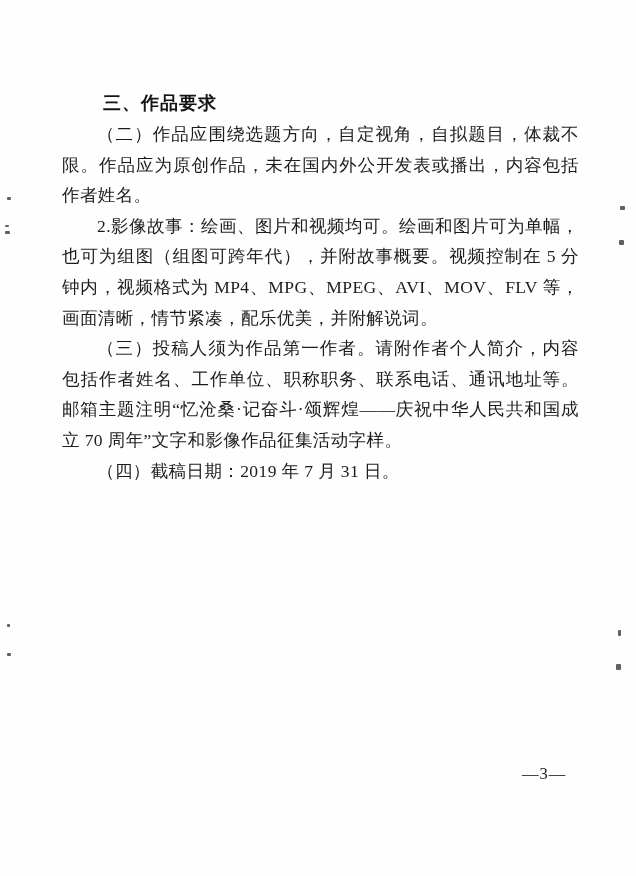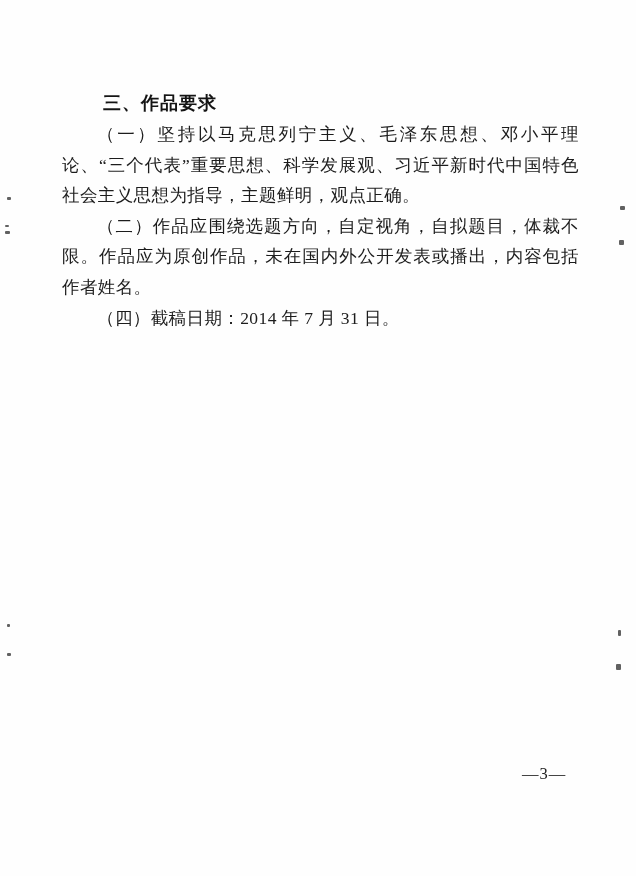--- a/index.html
+++ b/index.html
@@ -54,23 +54,24 @@
     border-radius: 1px;
   }
 </style>
 </head>
 <body>
 
 <div class="page">
 
   <div class="text-block">
     <h3 class="heading">三、作品要求</h3>
-    <p class="para">（一）坚持以马克思列宁主义、毛泽东思想、邓小平理论、“三个代表”重要思想、科学发展观、习近平新时代中国特色社会主义思想为指导，主题鲜明，观点正确。</p>
     <p class="para">（二）作品应围绕选题方向，自定视角，自拟题目，体裁不限。作品应为原创作品，未在国内外公开发表或播出，内容包括作者姓名。</p>
-    <p class="para">（四）截稿日期：2014 年 7 月 31 日。</p>
+    <p class="para">2.影像故事：绘画、图片和视频均可。绘画和图片可为单幅，也可为组图（组图可跨年代），并附故事概要。视频控制在 5 分钟内，视频格式为 MP4、MPG、MPEG、AVI、MOV、FLV 等，画面清晰，情节紧凑，配乐优美，并附解说词。</p>
+    <p class="para">（三）投稿人须为作品第一作者。请附作者个人简介，内容包括作者姓名、工作单位、职称职务、联系电话、通讯地址等。邮箱主题注明“忆沧桑·记奋斗·颂辉煌——庆祝中华人民共和国成立 70 周年”文字和影像作品征集活动字样。</p>
+    <p class="para">（四）截稿日期：2019 年 7 月 31 日。</p>
   </div>
 
   <div class="pagenum">—3—</div>
 
   <div class="speckle" style="left:7px;  top:197px; width:4px; height:3px;"></div>
   <div class="speckle" style="left:5px;  top:225px; width:4px; height:2px;"></div>
   <div class="speckle" style="left:5px;  top:231px; width:5px; height:3px;"></div>
   <div class="speckle" style="left:7px;  top:624px; width:3px; height:3px;"></div>
   <div class="speckle" style="left:7px;  top:653px; width:4px; height:3px;"></div>
   <div class="speckle" style="left:620px; top:206px; width:5px; height:4px;"></div>

